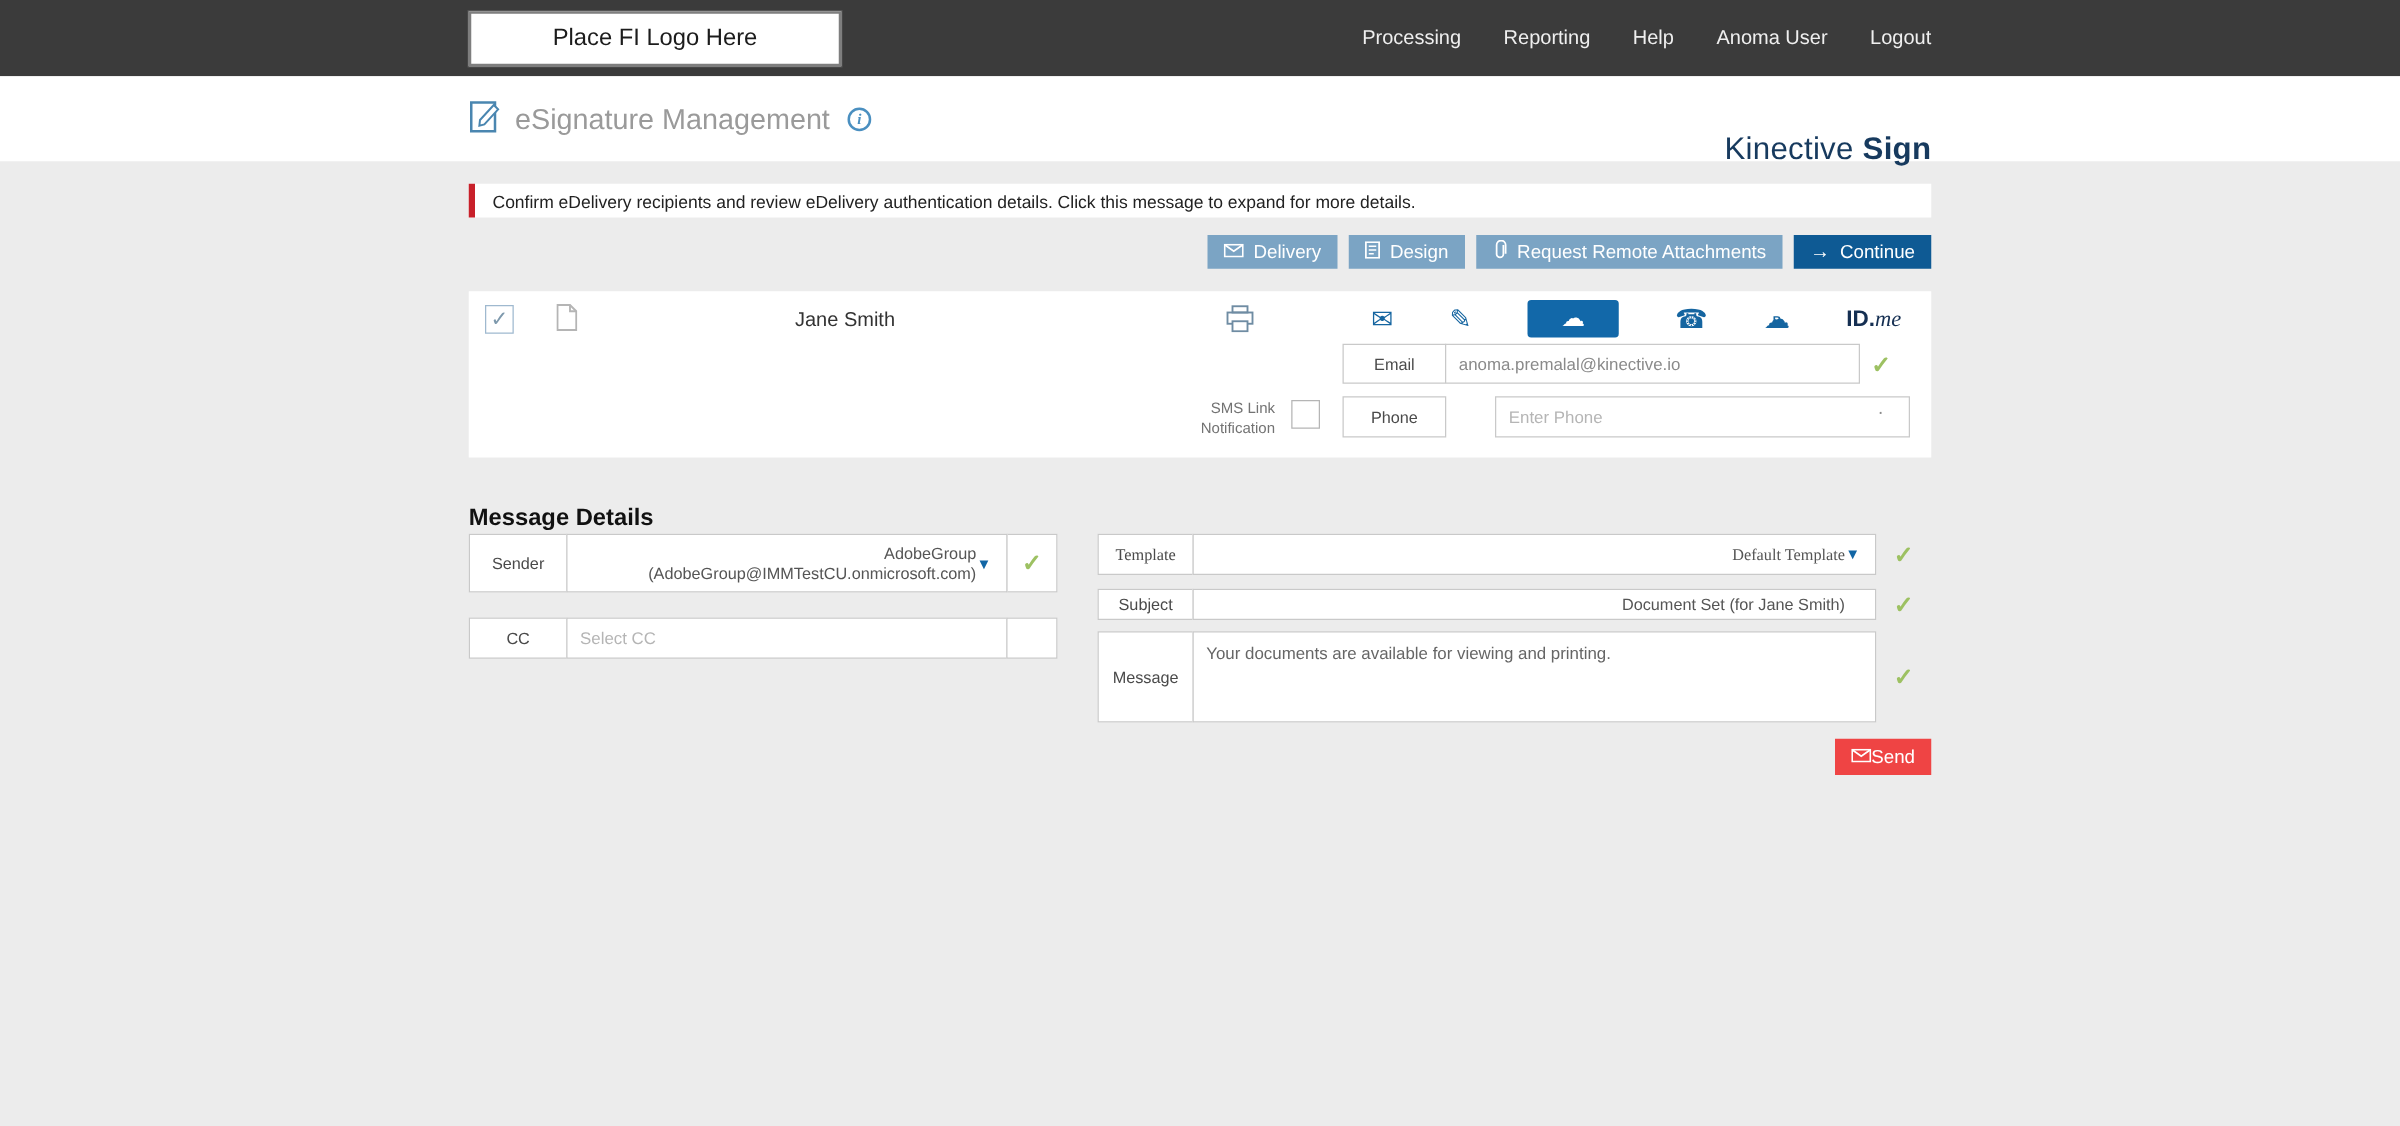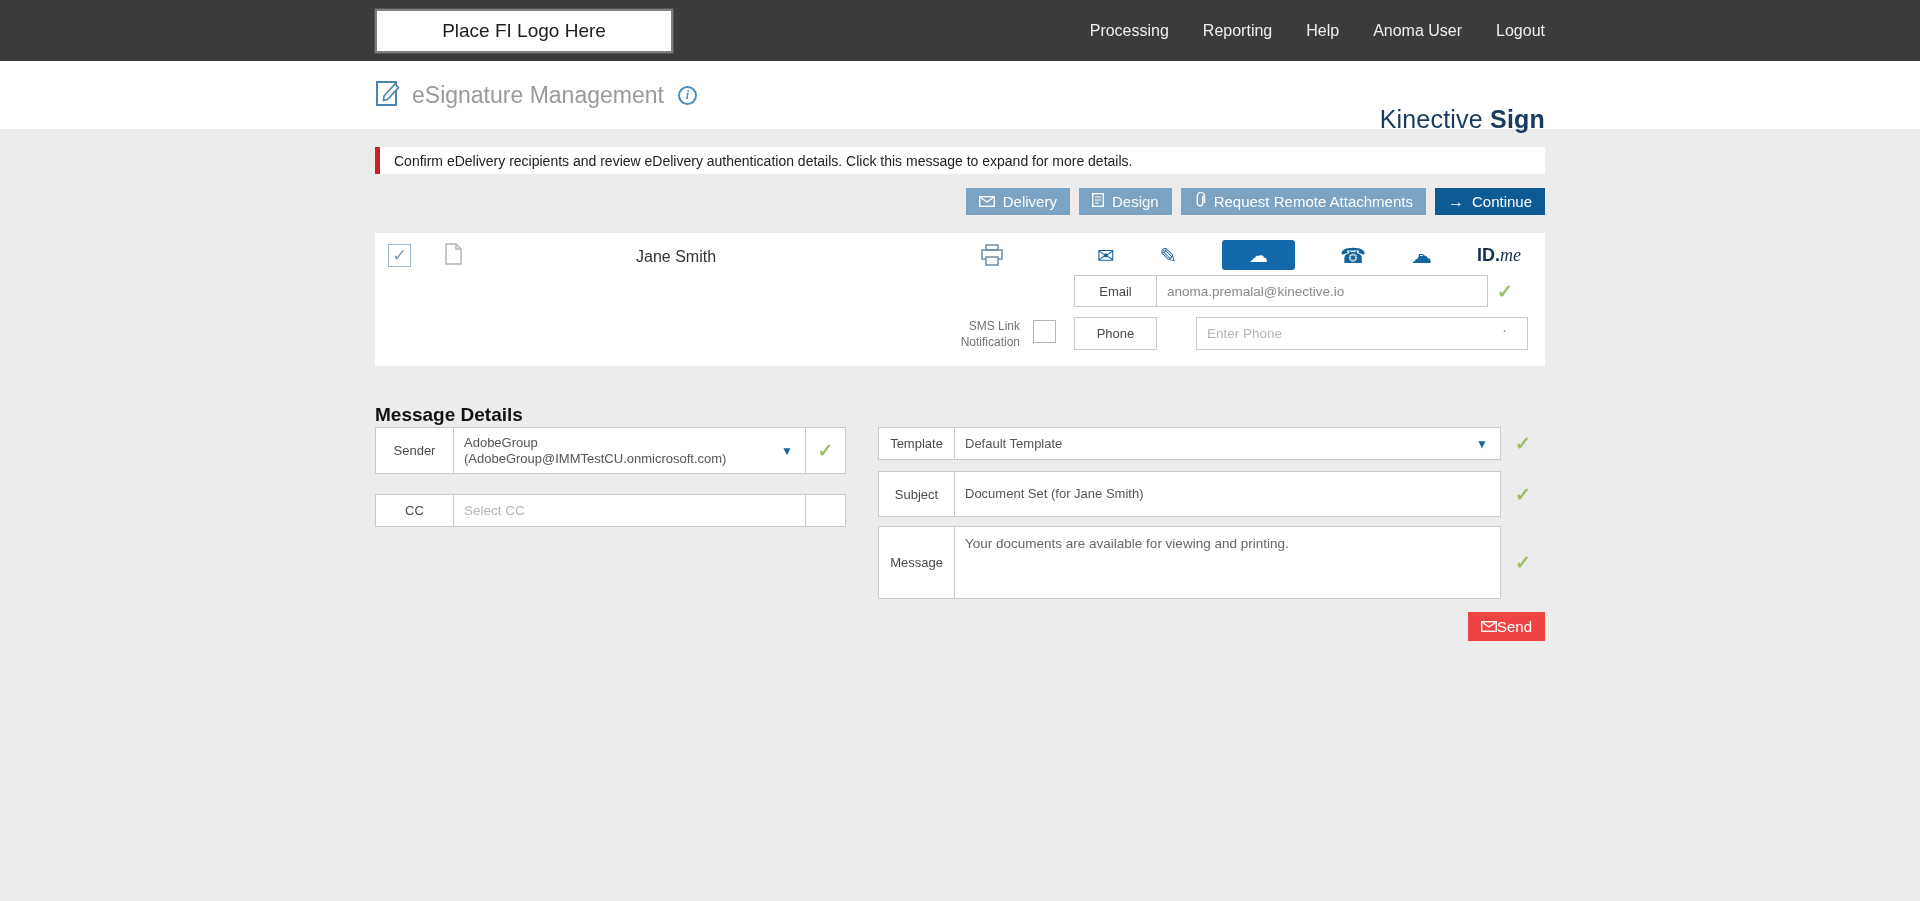--- a/index.html
+++ b/index.html
@@ -117,39 +117,39 @@
   .col-right { width:667px; }
   .frow { display:flex; align-items:stretch; }
   .flabel {
     border:1px solid #c9c9c9; background:#fff; flex-shrink:0;
     display:flex; align-items:center; justify-content:center;
     font-size:13px; color:#4a4a4a;
   }
   .fvalue {
     flex:1; border:1px solid #c9c9c9; margin-left:-1px; background:#fff;
     position:relative; padding:0 24px 0 10px; display:flex; flex-direction:column; justify-content:center;
-    font-size:13px; color:#555; cursor:pointer;
+    font-size:13px; color:#555; cursor:pointer;align-items:flex-end;
   }
   .fvalue .line { line-height:16px; }
   .dropdown-arrow {
     position:absolute; right:12px; top:50%; transform:translateY(-50%);
     color:#1266a5; font-size:12px;
   }
   .fcheck-boxed {
     width:41px; border:1px solid #c9c9c9; margin-left:-1px; background:#fff; flex-shrink:0;
     display:flex; align-items:center; justify-content:center;
   }
   .fcheck-plain {
     width:44px; flex-shrink:0;
     display:flex; align-items:center; justify-content:center;
   }
   .row-sender { height:47px; }
   .row-cc { height:33px; margin-top:20px; }
-  .row-template { height:33px; }
-  .row-subject { height:46px; margin-top:11px; }
+  .row-template { height:33px;font-family:Liberation Serif, serif; }
+  .row-subject { height:25px; margin-top:11px; }
   .row-message { height:73px; margin-top:9px; }
   .flabel-l { width:79px; }
   .flabel-r { width:77px; }
   .cc-input, .msg-textarea {
     flex:1; border:1px solid #c9c9c9; margin-left:-1px; background:#fff;
     padding:0 10px; font-size:13.5px; color:#666; outline:none;
     font-family:"Liberation Sans", sans-serif;
   }
   .msg-textarea { padding:8px 10px; resize:none; line-height:1.35; }
 

